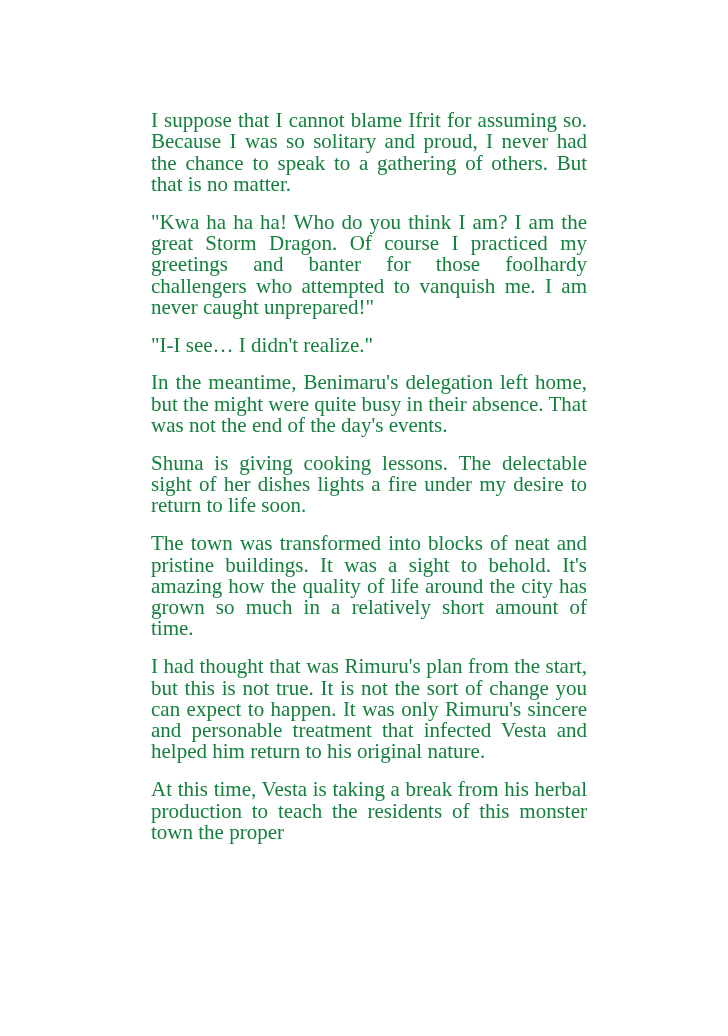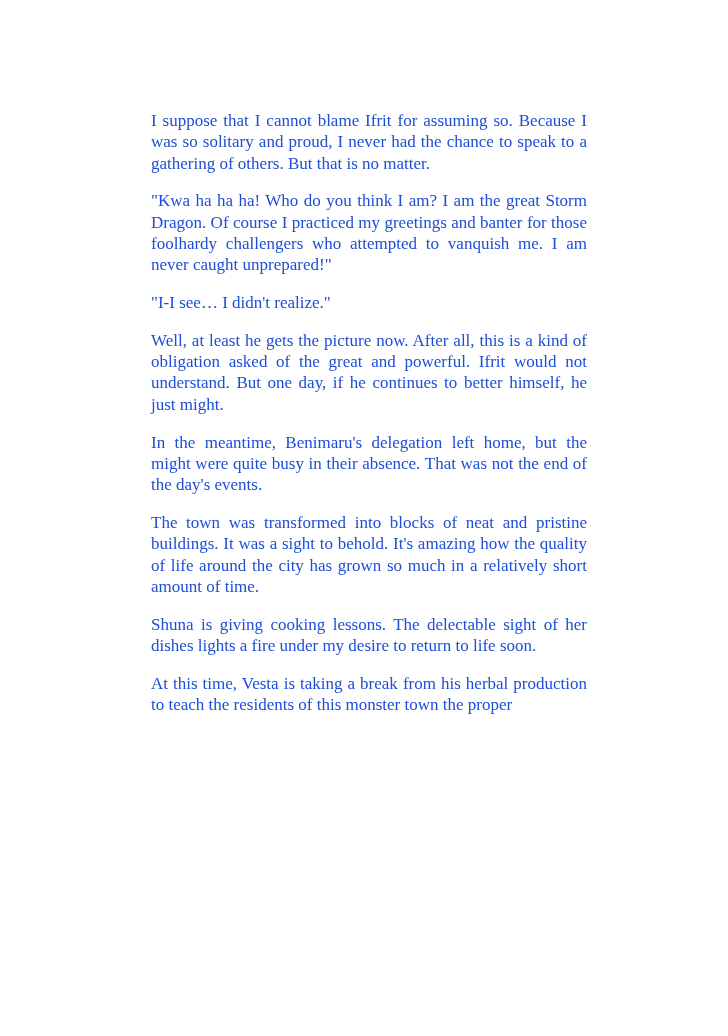--- a/index.html
+++ b/index.html
@@ -23,40 +23,40 @@
     height: 1036px;
     background: #ffffff;
   }
   .text-column {
     position: absolute;
     left: 151px;
     top: 110px;
     width: 436px;
   }
   .para {
-    font-size: 17px;
+    font-size: 21px;
     line-height: 21.3px;
     text-align: justify;
     text-justify: inter-word;
     margin: 0 0 16.5px 0;
     hyphens: manual;
     -webkit-hyphens: manual;
-    color: #1d4ed8;
+    color: #15803d;
   }
   .para:last-child {
     margin-bottom: 12px;
   }
 </style>
 </head>
 <body>
 
 <div class="page">
   <div class="text-column">
     <p class="para">I suppose that I cannot blame Ifrit for assuming so. Because I was so solitary and proud, I never had the chance to speak to a gathering of others. But that is no matter.</p>
     <p class="para">"Kwa ha ha ha! Who do you think I am? I am the great Storm Dragon. Of course I practiced my greetings and banter for those foolhardy challengers who attempted to vanquish me. I am never caught unprepared!"</p>
     <p class="para">"I-I see… I didn't realize."</p>
-    <p class="para">Well, at least he gets the picture now. After all, this is a kind of obligation asked of the great and powerful. Ifrit would not understand. But one day, if he continues to better himself, he just might.</p>
     <p class="para">In the meantime, Benimaru's delegation left home, but the might were quite busy in their absence. That was not the end of the day's events.</p>
+    <p class="para">Shuna is giving cooking lessons. The delectable sight of her dishes lights a fire under my desire to return to life soon.</p>
     <p class="para">The town was transformed into blocks of neat and pristine buildings. It was a sight to behold. It's amazing how the quality of life around the city has grown so much in a relatively short amount of time.</p>
-    <p class="para">Shuna is giving cooking lessons. The delectable sight of her dishes lights a fire under my desire to return to life soon.</p>
+    <p class="para">I had thought that was Rimuru's plan from the start, but this is not true. It is not the sort of change you can expect to happen. It was only Rimuru's sincere and personable treatment that infected Vesta and helped him return to his original nature.</p>
     <p class="para">At this time, Vesta is taking a break from his herbal production to teach the residents of this monster town the proper</p>
   </div>
 </div>
 
 </body></html>

